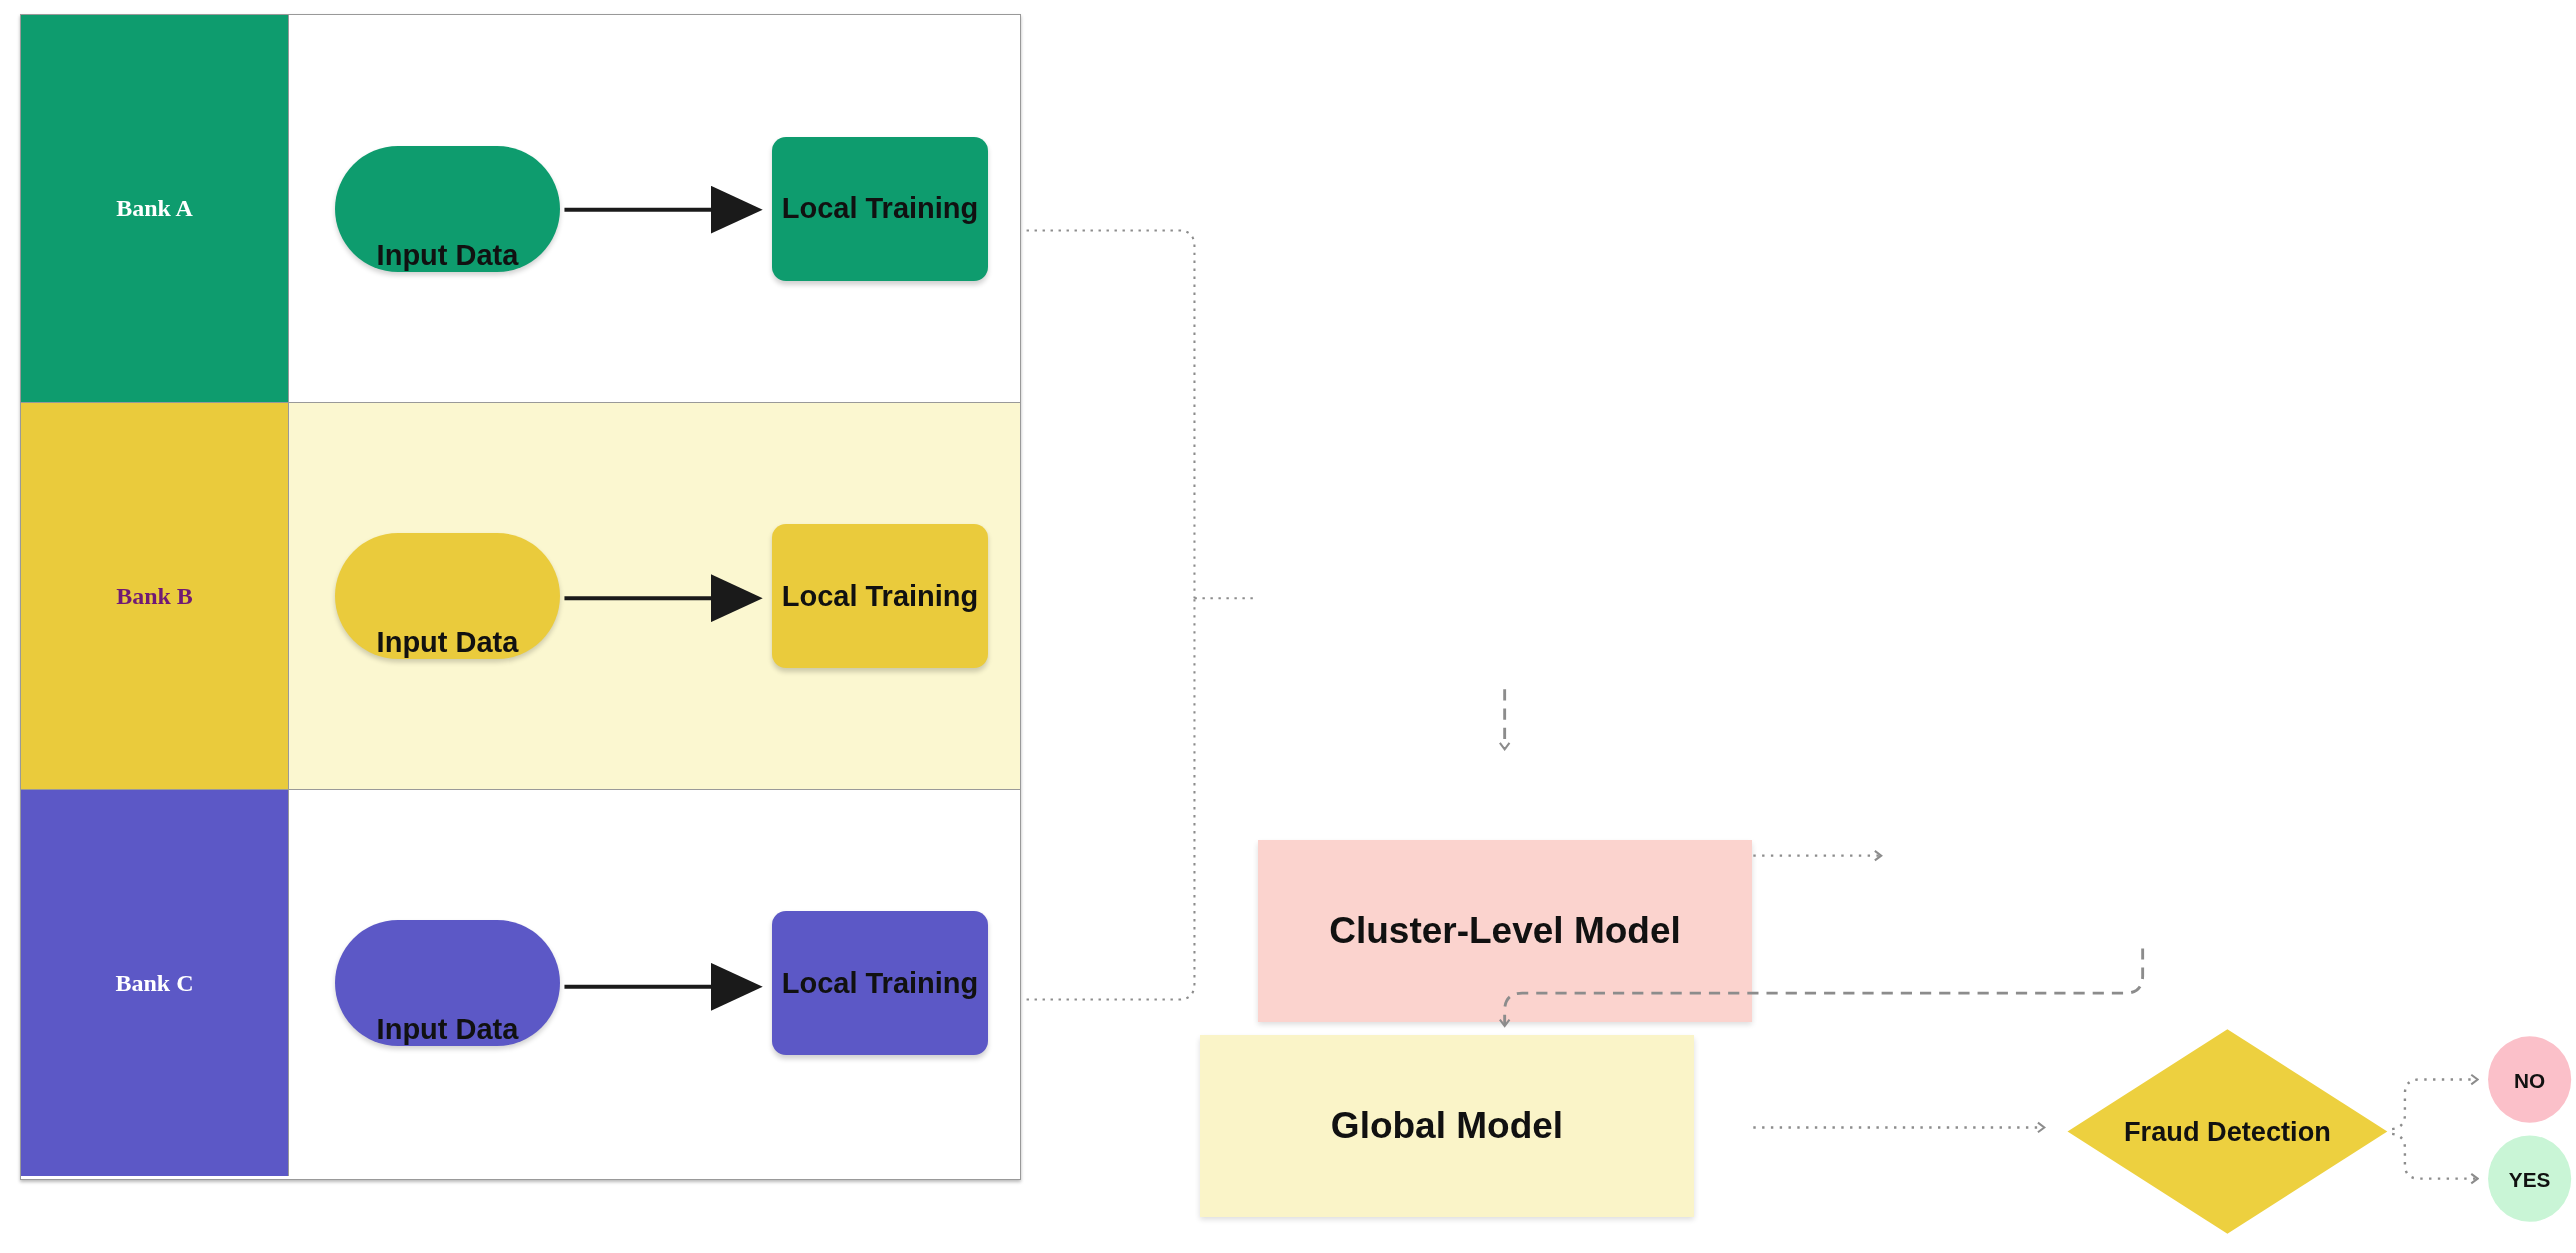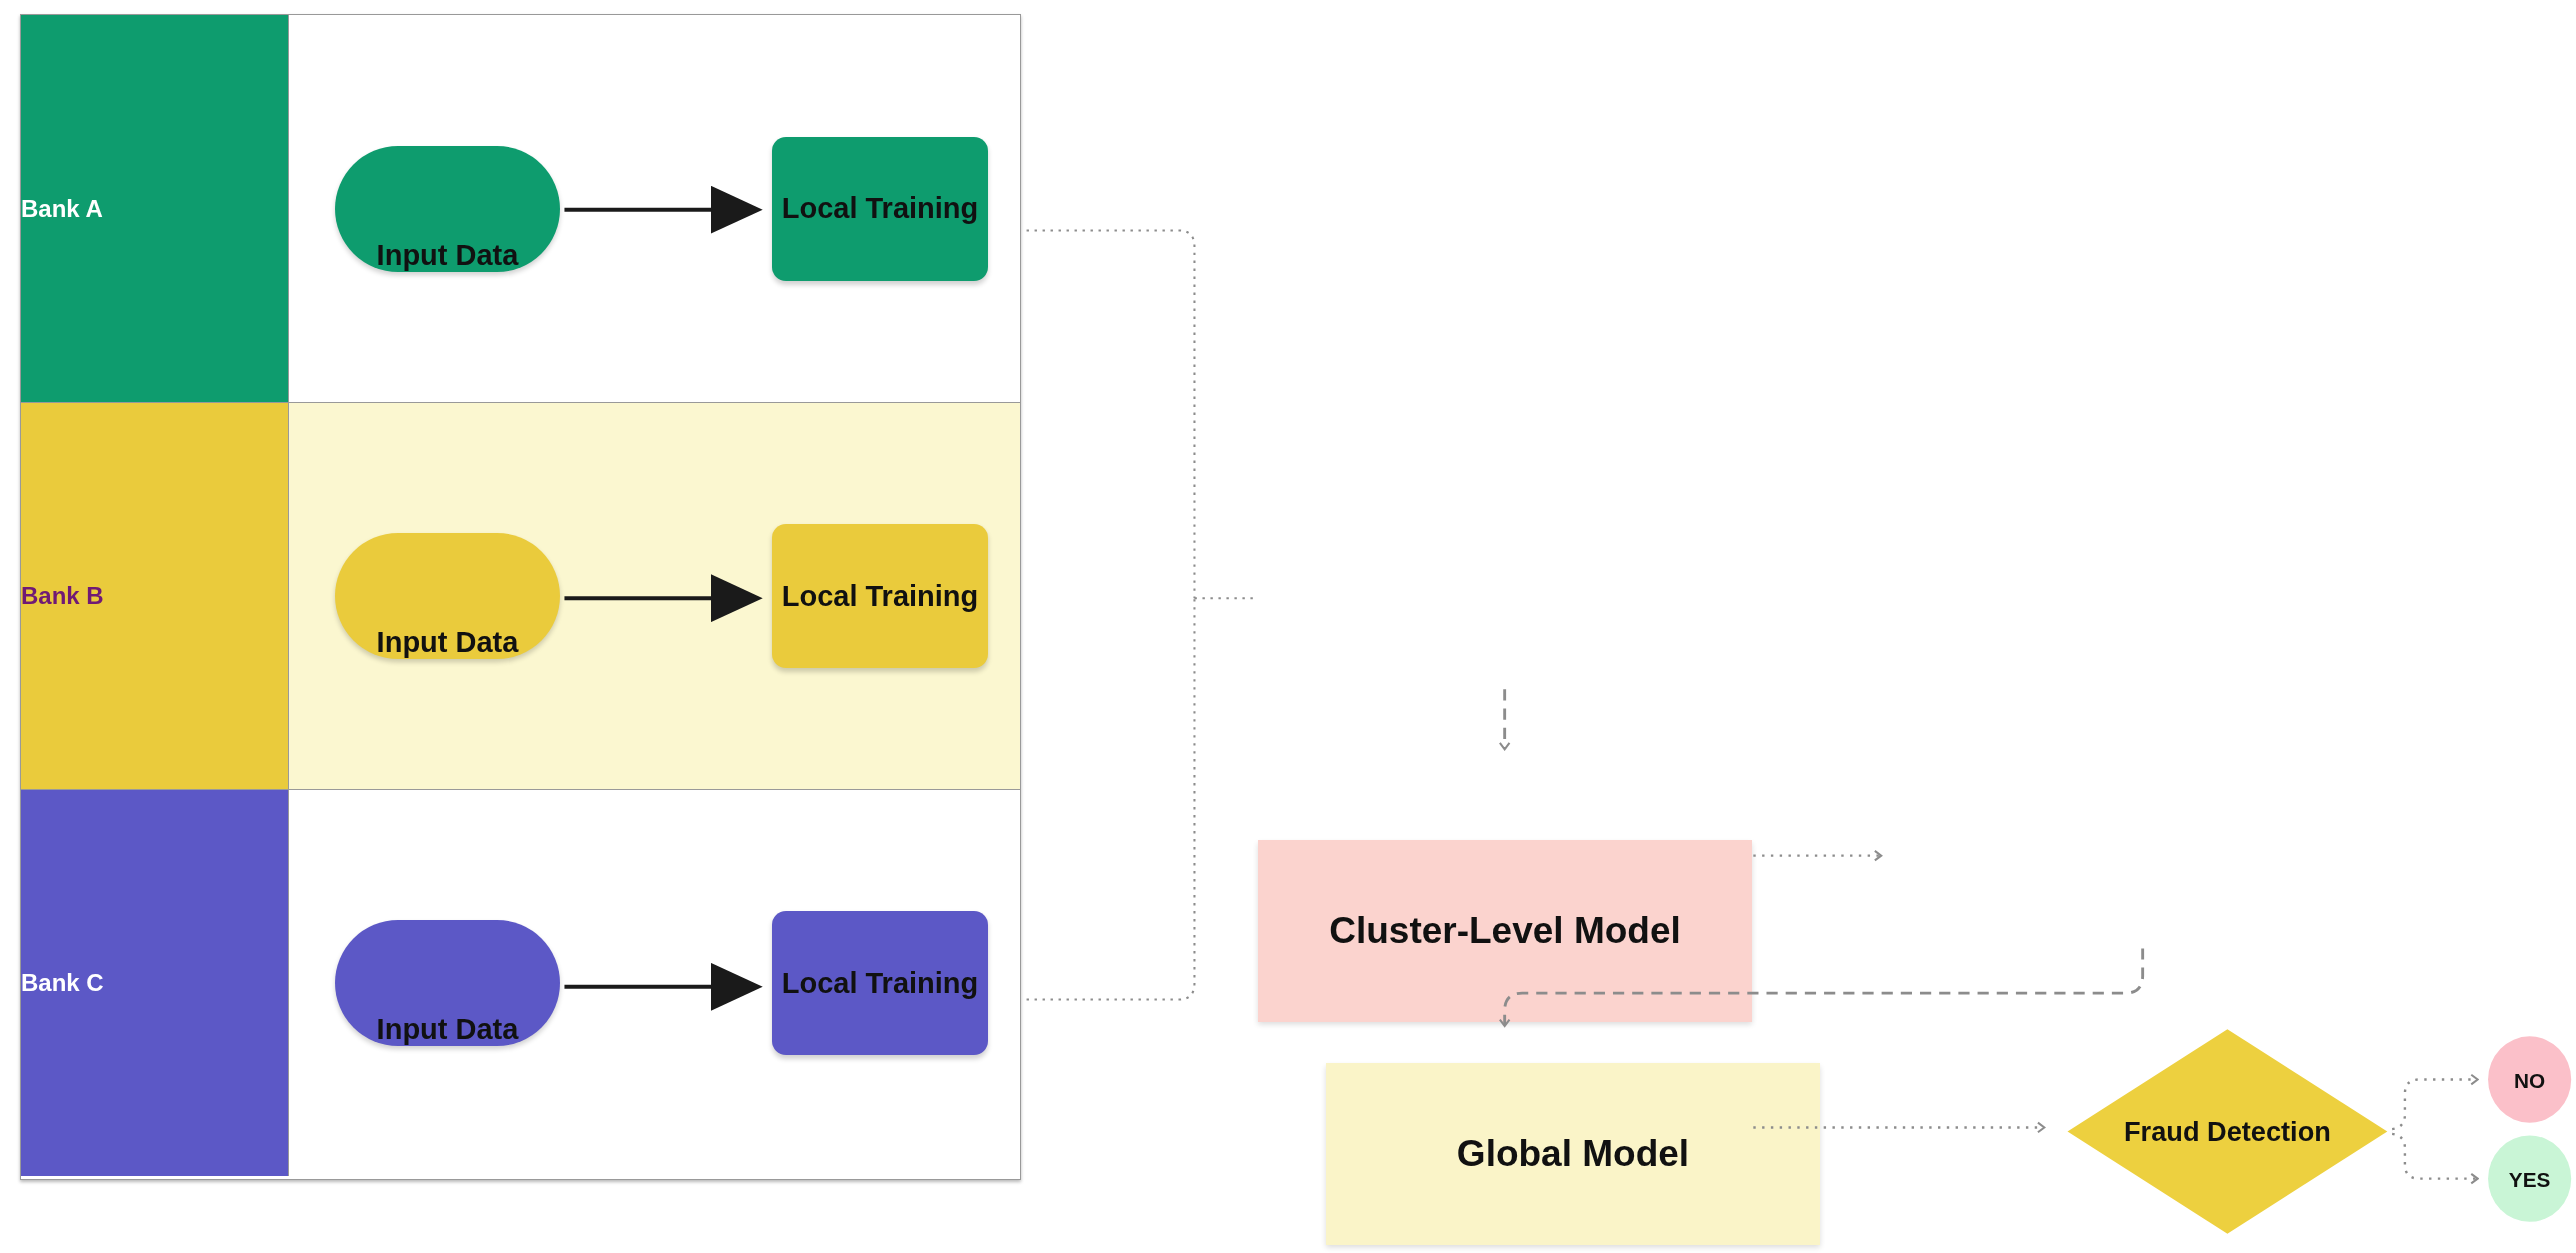--- a/index.html
+++ b/index.html
@@ -14,21 +14,21 @@
     font-family:"Liberation Sans",sans-serif;}
   .canvas{position:relative;width:2576px;height:1254px;background:#fff;}
 
   
   .lanes{position:absolute;left:20px;top:14.4px;width:1001px;height:1166px;
     border:1.6px solid var(--lane-border);background:#fff;
     box-shadow:0 2.4px 3.2px rgba(0,0,0,.28);}
   .lane{position:relative;display:flex;height:387px;}
   .lane+.lane{border-top:1.6px solid var(--lane-border);}
   .lane-sidebar{width:268px;flex:0 0 268px;display:flex;align-items:center;
-    border-right:1.6px solid var(--lane-border);}
+    justify-content:center;border-right:1.6px solid var(--lane-border);font-family:Liberation Serif, serif;}
   .lane-sidebar .lane-label{font-size:24px;font-weight:bold;}
   .lane-a .lane-sidebar{background:var(--green);}
   .lane-b .lane-sidebar{background:var(--yellow);}
   .lane-c .lane-sidebar{background:var(--purple);}
   .lane-a .lane-label,.lane-c .lane-label{color:#ffffff;}
   .lane-b .lane-label{color:#701a75;}
   .lane-row{position:relative;flex:1;}
   .lane-a .lane-row{background:#ffffff;}
   .lane-b .lane-row{background:var(--row-b-bg);}
   .lane-c .lane-row{background:#ffffff;}
@@ -43,21 +43,21 @@
   .lane-b .lnode{background:var(--yellow);}
   .lane-c .lnode{background:var(--purple);}
 
   
   .fbox{position:absolute;width:494px;height:182px;display:flex;
     align-items:center;justify-content:center;font-size:37px;font-weight:bold;
     color:#111;box-shadow:0 3.2px 5.6px rgba(0,0,0,.14);}
   #cluster-aggregation{left:1258px;top:504px;background:var(--blue-box);}
   #cluster-level-model{left:1258px;top:804px;background:var(--pink-box);margin-top:36px;}
   #global-aggregation{left:1897px;top:764px;background:var(--cream-box);}
-  #global-model{left:1326px;top:1035px;background:var(--cream-box);margin-top:28px;}
+  #global-model{left:1200px;top:1035px;background:var(--cream-box);}
 
   
   svg.overlay{position:absolute;left:0;top:0;width:2576px;height:1254px;
     pointer-events:none;}
   .black-arrow{stroke:var(--arrow);stroke-width:5;fill:none;}
   .marker-black{fill:var(--arrow);}
   .marker-chev{fill:none;stroke:var(--connector);stroke-width:2.6;}
   .bracket{stroke:var(--connector);stroke-width:2.6;fill:none;
     stroke-dasharray:3 7;}
   .dotted{stroke:var(--connector);stroke-width:3;fill:none;

